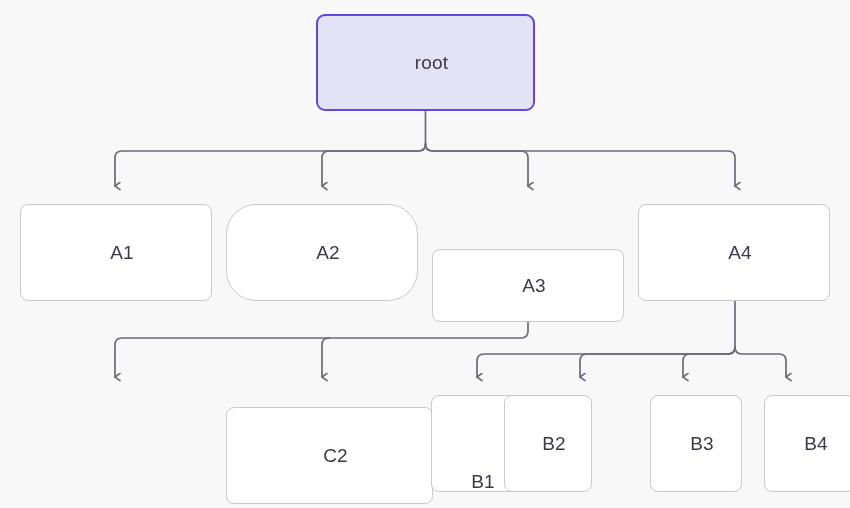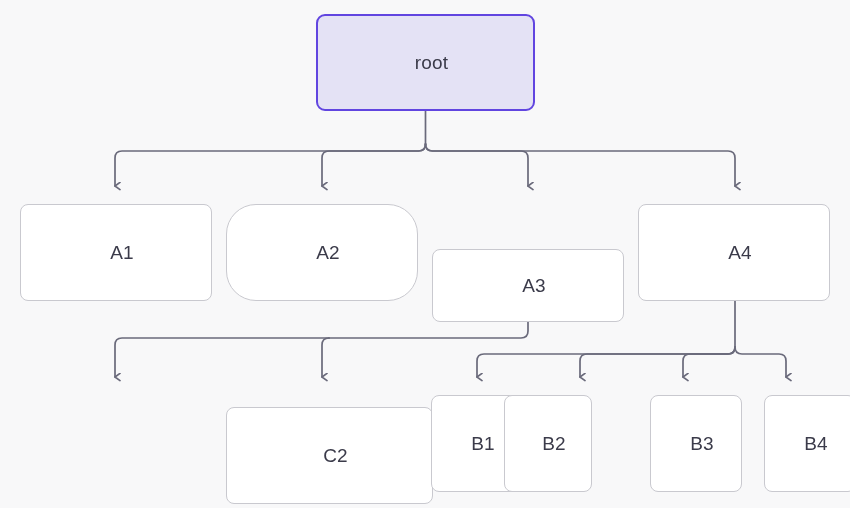--- a/index.html
+++ b/index.html
@@ -113,21 +113,21 @@
 
   <div class="node" style="left:638px; top:204px; width:192px; height:97px;text-align:center;">
     <span class="node-label">A4</span>
   </div>
 
 
   <div class="node" style="left:226px; top:407px; width:207px; height:97px;">
     <span class="node-label">C2</span>
   </div>
 
-  <div class="node" style="left:431px; top:395px; width:92px; height:97px;">
+  <div class="node" style="left:431px; top:395px; width:92px; height:97px;align-items:flex-end;">
     <span class="node-label">B1</span>
   </div>
 
   <div class="node" style="left:504px; top:395px; width:88px; height:97px;">
     <span class="node-label">B2</span>
   </div>
 
   <div class="node" style="left:650px; top:395px; width:92px; height:97px;">
     <span class="node-label">B3</span>
   </div>

